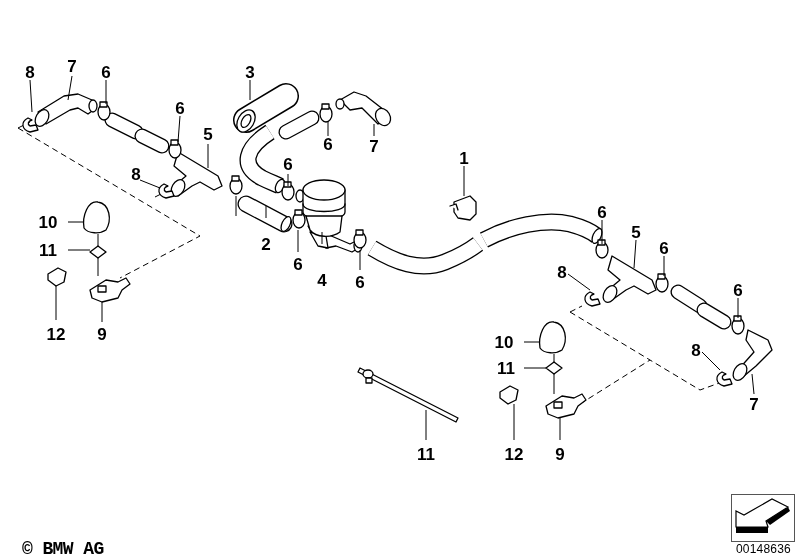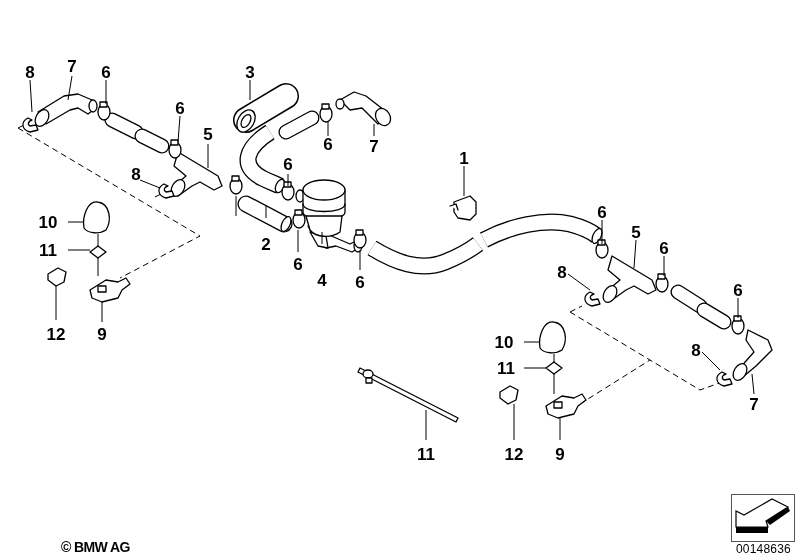--- a/index.html
+++ b/index.html
@@ -6,21 +6,21 @@
   body { width: 799px; height: 559px; position: relative; overflow: hidden; font-family: "Liberation Sans", sans-serif; }
   #diagram { position: absolute; left: 0; top: 0; width: 799px; height: 559px; }
   .part { fill: #ffffff; stroke: #000; stroke-width: 1.3; stroke-linejoin: round; stroke-linecap: round; }
   .hose { fill: none; stroke: #000; stroke-width: 17; stroke-linecap: butt; stroke-linejoin: round; }
   .hose-in { fill: none; stroke: #fff; stroke-width: 14.4; stroke-linecap: butt; stroke-linejoin: round; }
   .tube { stroke: #000; stroke-width: 15; stroke-linecap: round; fill: none; }
   .tube-in { stroke: #fff; stroke-width: 12.4; stroke-linecap: round; fill: none; }
   .leader { stroke: #000; stroke-width: 1; fill: none; }
   .dash { stroke: #000; stroke-width: 1; stroke-dasharray: 6 4; fill: none; }
   .callout { position: absolute; font-family: "Liberation Sans", sans-serif; font-weight: bold; font-size: 17px; color: #000; line-height: 1; transform: translate(-50%, -50%); white-space: nowrap; }
-  .copyright { position: absolute; left: 22px; top: 539px; font-family: Liberation Sans, sans-serif; font-weight: bold; font-size: 14px; letter-spacing: -0.6px; color: #000; margin-left: 39px; }
+  .copyright { position: absolute; left: 22px; top: 539px; font-family: Liberation Mono, monospace; font-weight: bold; font-size: 18px; letter-spacing: -0.6px; color: #000; }
   .ref-box { position: absolute; left: 731px; top: 494px; width: 62px; height: 46px; border: 1px solid #555; background: #fff; }
   .ref-num { position: absolute; left: 736px; top: 542px; font-family: "Liberation Sans", sans-serif; font-size: 12px; color: #000; letter-spacing: 0.2px; }
 </style>
 </head>
 <body>
 
 <svg id="diagram" viewBox="0 0 799 559" xmlns="http://www.w3.org/2000/svg">
 
   <g>
     <path class="dash" d="M18,128 L200,236 L120,278"></path>

